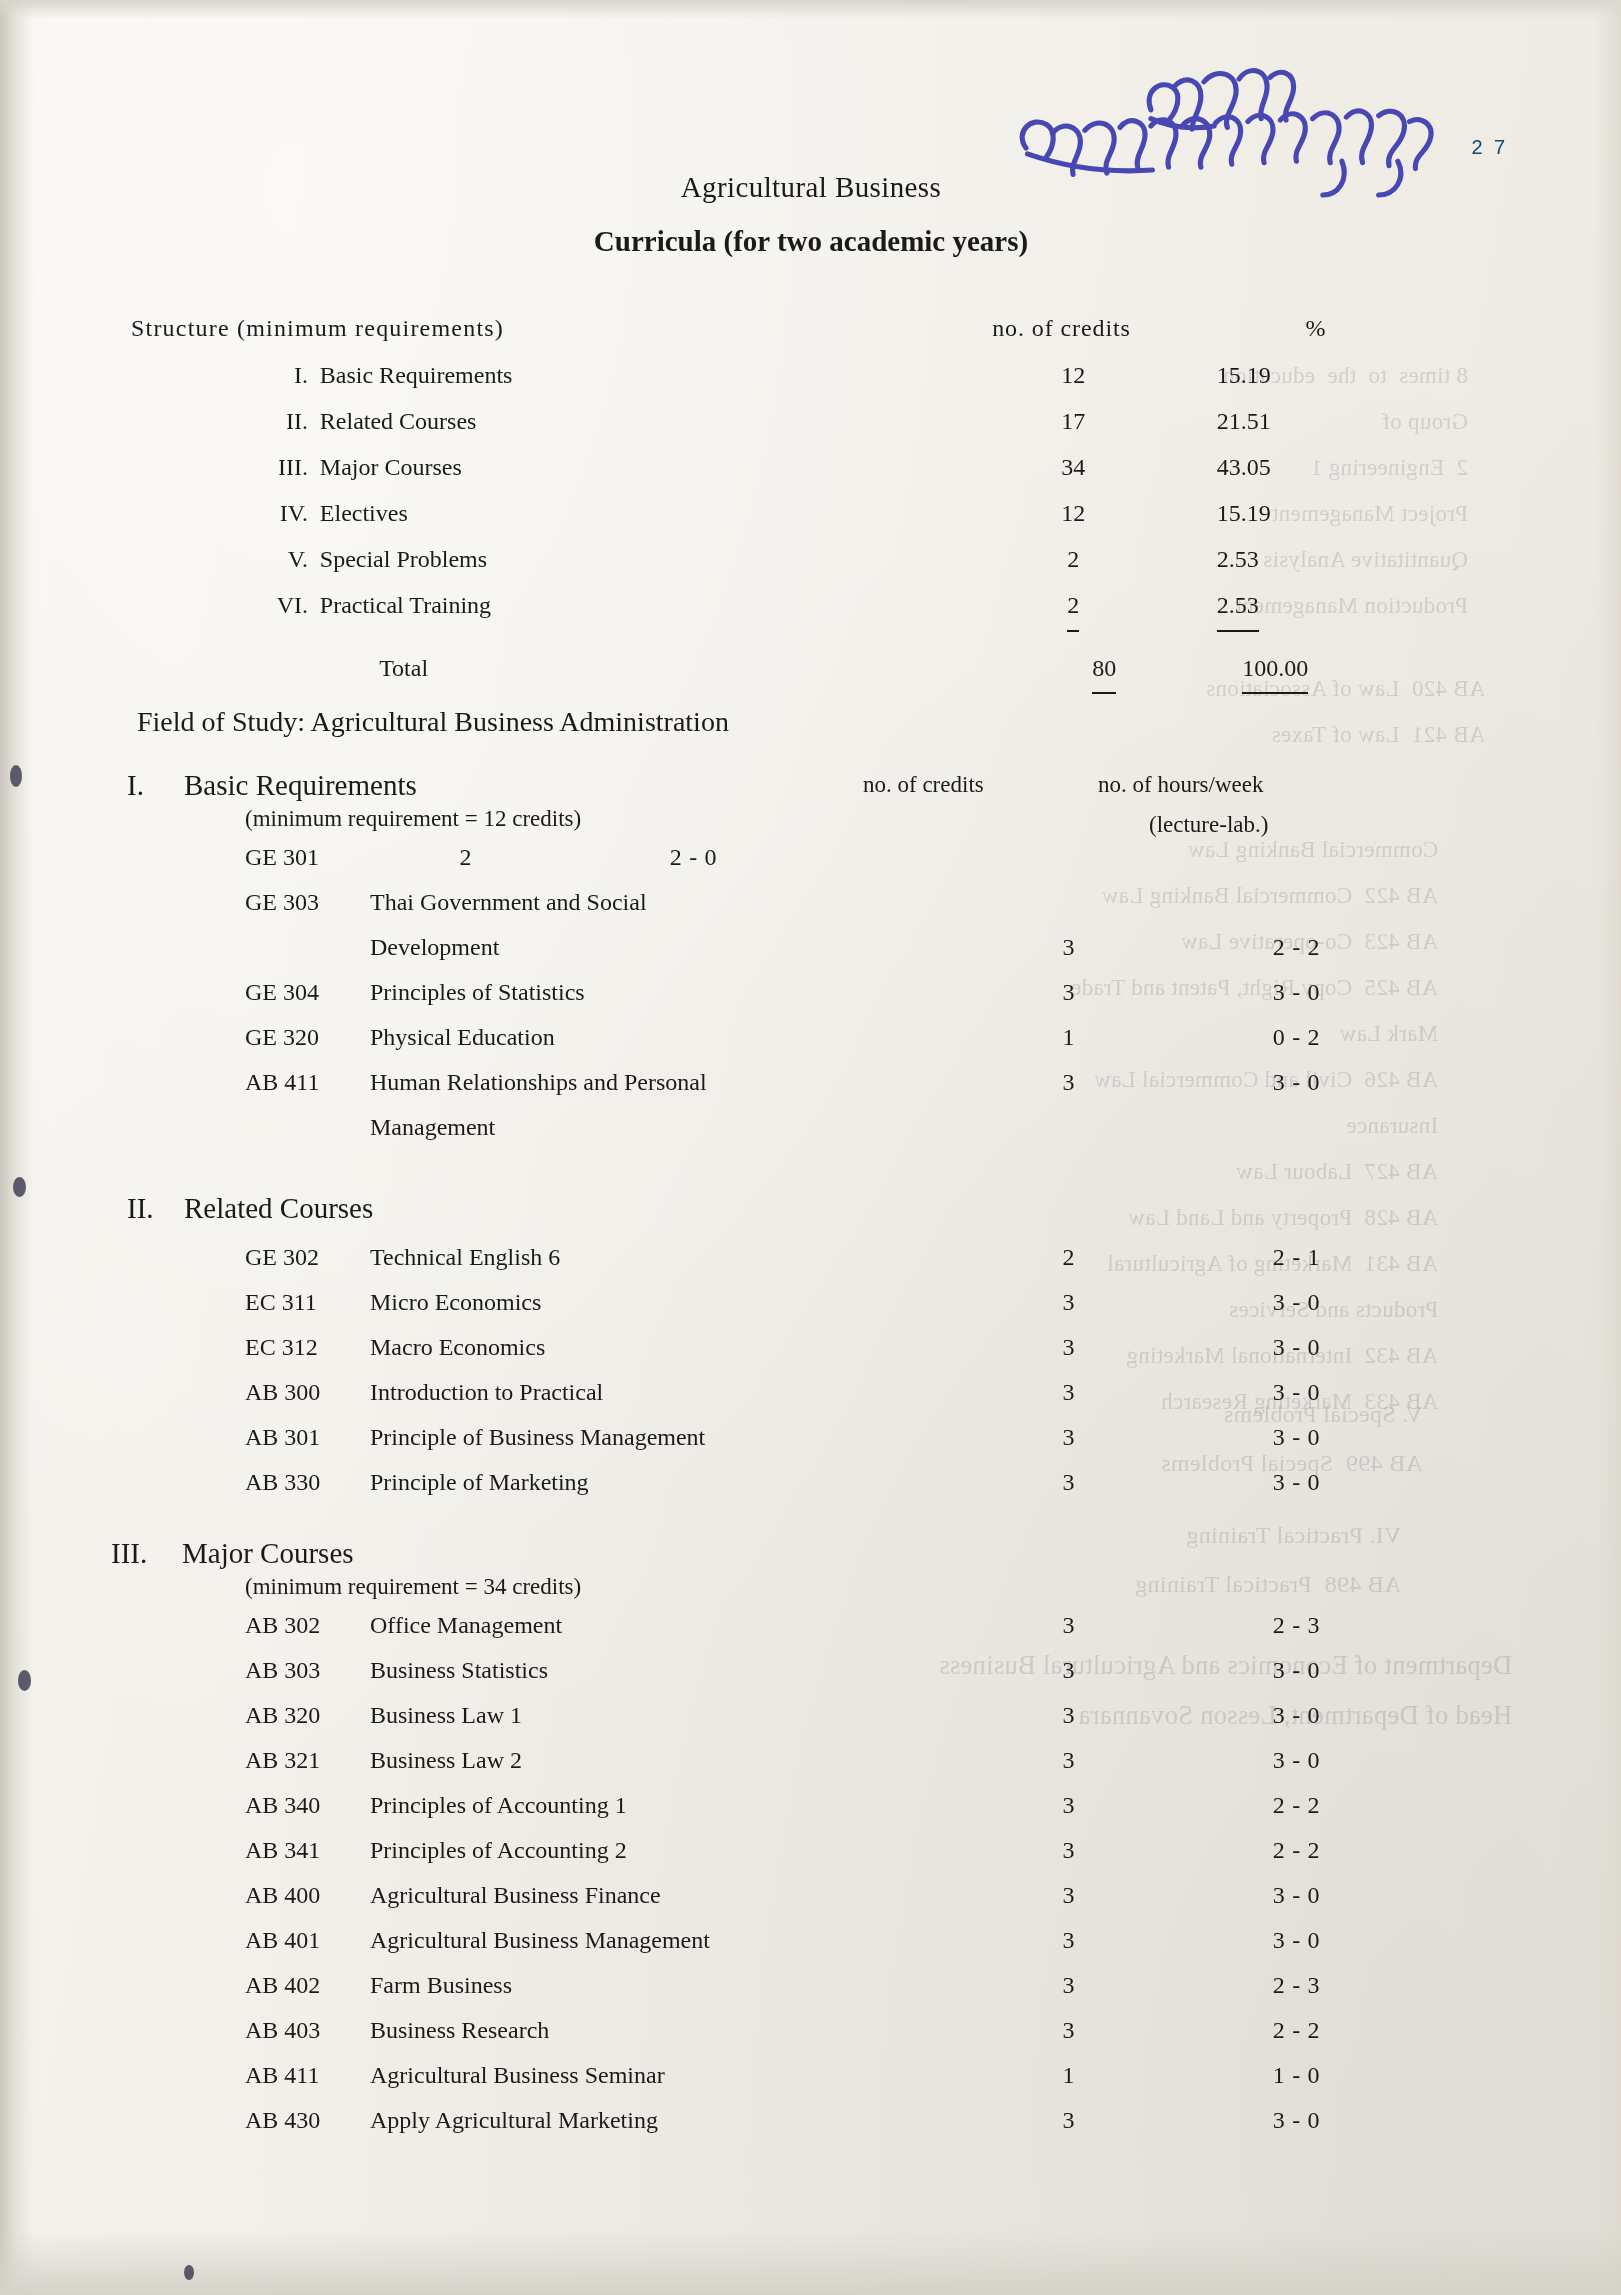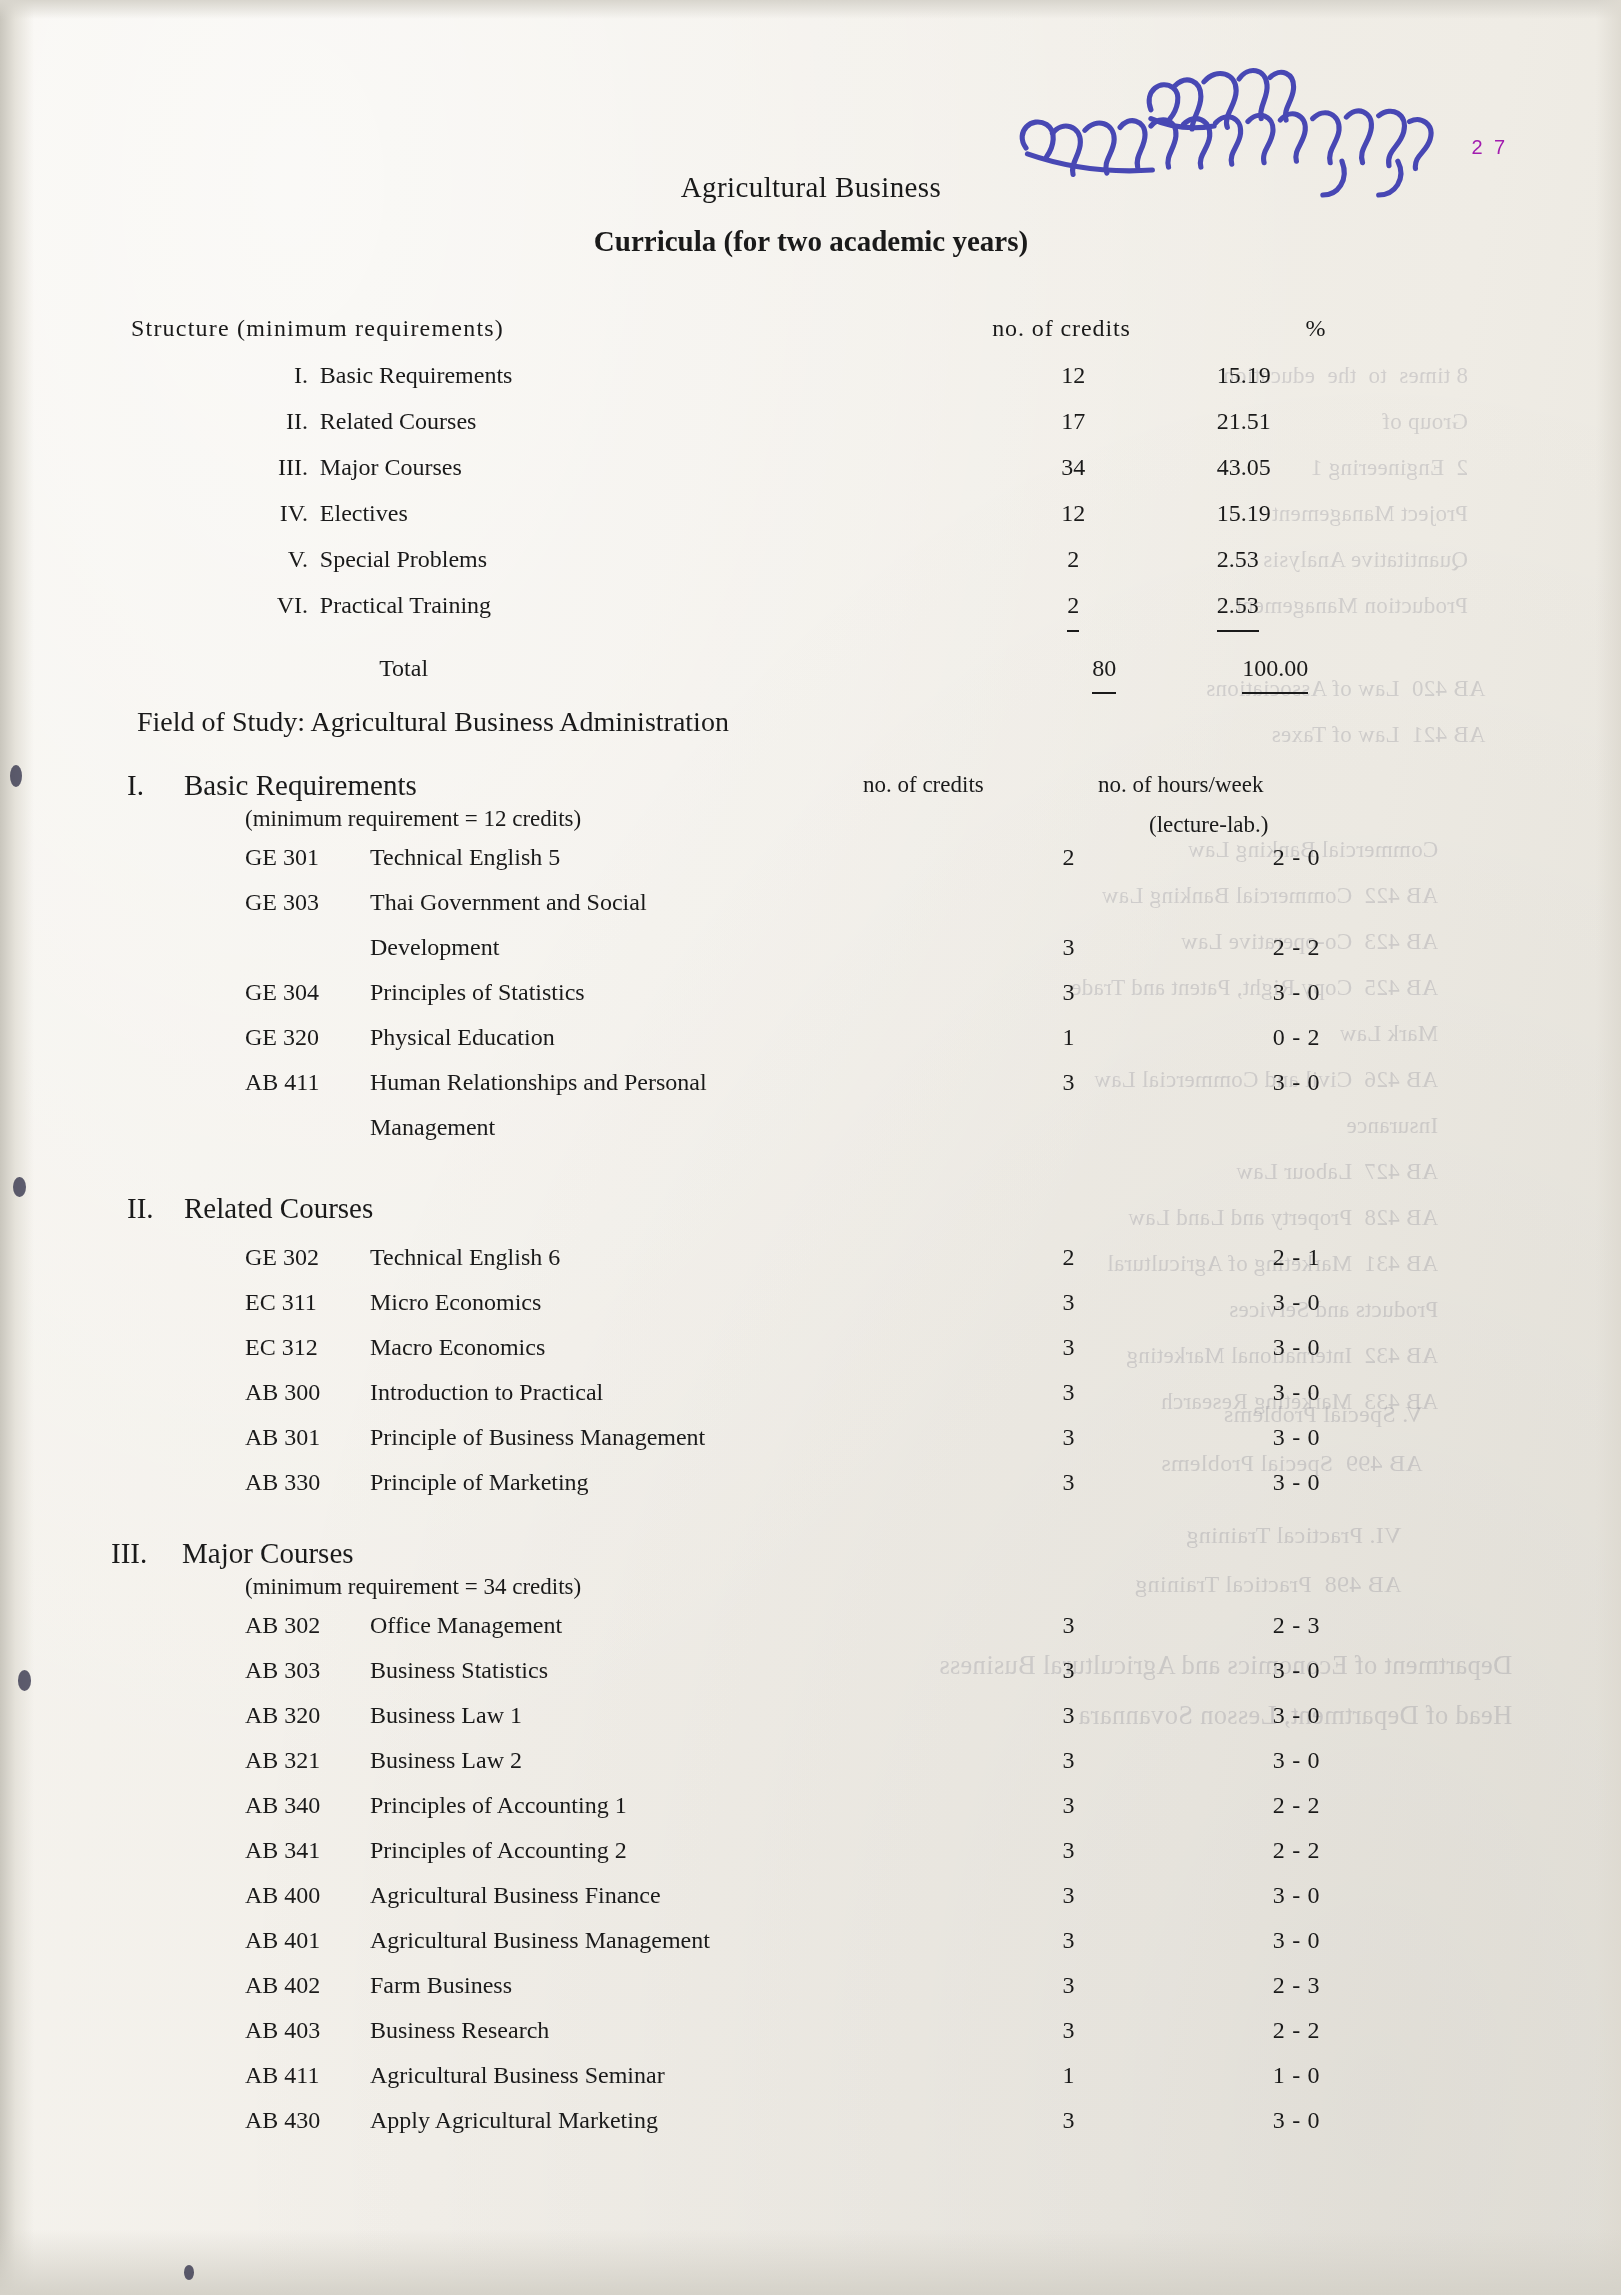--- a/index.html
+++ b/index.html
@@ -71,21 +71,21 @@
     letter-spacing: 0.3px;
   }
 
   
   .page-number {
     position: absolute;
     top: 136px;
     right: 114px;
     font-size: 20px;
     letter-spacing: 2.9px;
-    color: #a21caf;
+    color: #0c4a6e;
     font-family: "Liberation Sans", sans-serif;
   }
 
   
   .stamp {
     position: absolute;
     top: 51px;
     left: 930px;
     width: 530px;
     height: 169px;
@@ -349,21 +349,20 @@
         <span class="rn">I.</span><span>Basic Requirements</span>
       </div>
       <div class="col-heads" style="left:736px; top:2.9px;">no. of credits</div>
       <div class="col-heads" style="left:971px; top:2.9px;">no. of hours/week</div>
       <div class="col-heads" style="left:1022px; top:43px;">(lecture-lab.)</div>
       <div class="minreq">(minimum requirement  =  12 credits)</div>
 
       <div class="courses">
         <div class="course-row">
           <div class="code">GE 301</div>
-          <div class="cname">Technical English 5</div>
           <div class="credits">2</div>
           <div class="hours">2 - 0</div>
         </div>
         <div class="course-row">
           <div class="code">GE 303</div>
           <div class="cname">Thai Government and Social</div>
           <div class="credits"></div>
           <div class="hours"></div>
         </div>
         <div class="course-row cont-row">

